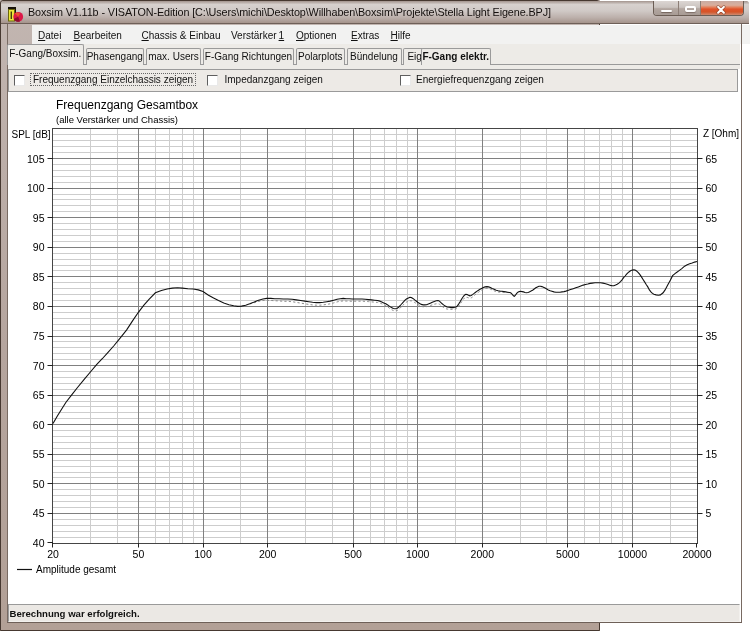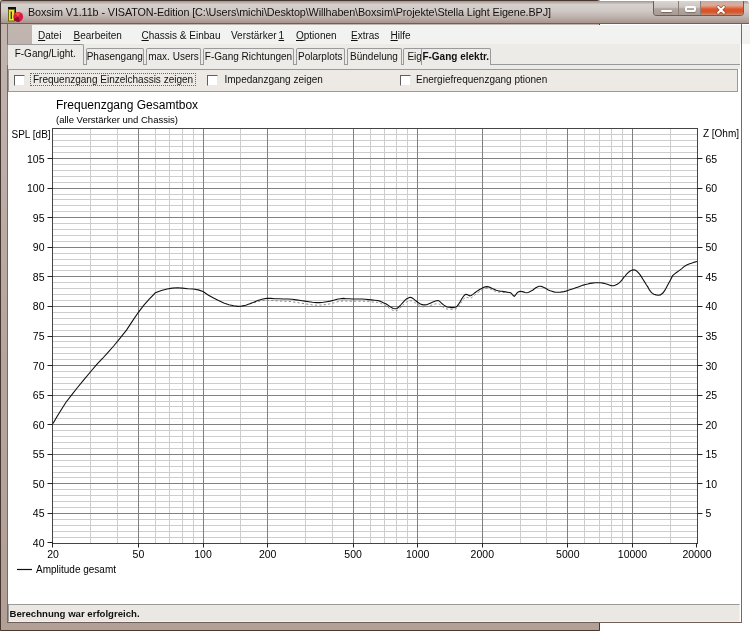--- a/index.html
+++ b/index.html
@@ -78,35 +78,35 @@
 <span class="mi" style="left:6px"><u>D</u>atei</span>
 <span class="mi" style="left:41.5px"><u>B</u>earbeiten</span>
 <span class="mi" style="left:109.5px"><u>C</u>hassis &amp; Einbau</span>
 <span class="mi" style="left:199px">Verstärker <u>1</u></span>
 <span class="mi" style="left:264px"><u>O</u>ptionen</span>
 <span class="mi" style="left:319px"><u>E</u>xtras</span>
 <span class="mi" style="left:358.5px"><u>H</u>ilfe</span>
   </div>
   <div id="tabzone"></div>
   <div id="tabline"></div>
-<div class="tab active" style="left:6.5px;width:77.5px;">F-Gang/Light.</div>
+<div class="tab active" style="left:6.5px;width:77.5px;">F-Gang/Boxsim.</div>
 <div class="tab" style="left:85.5px;width:58.5px;">Phasengang</div>
 <div class="tab" style="left:146.0px;width:55.0px;">max. Users</div>
 <div class="tab" style="left:203.0px;width:91.0px;">F-Gang Richtungen</div>
 <div class="tab" style="left:295.5px;width:49.5px;">Polarplots</div>
 <div class="tab" style="left:346.5px;width:55.0px;">Bündelung</div>
 <div class="tab" style="left:403.0px;width:40.0px;">Eigene</div>
 <div class="tab" style="left:421px;width:69.5px;font-weight:bold;">F-Gang elektr.</div>
   <div id="cbpanel">
     <div class="cb" style="left:5px"></div>
     <div class="cblab" style="left:22px"><span id="focusbox">Frequenzgang Einzelchassis zeigen</span></div>
     <div class="cb" style="left:197.5px"></div>
     <div class="cblab" style="left:215.5px">Impedanzgang zeigen</div>
     <div class="cb" style="left:390.5px"></div>
-    <div class="cblab" style="left:407px">Energiefrequenzgang ptionen</div>
+    <div class="cblab" style="left:407px">Energiefrequenzgang zeigen</div>
   </div>
   <div id="chartpanel"></div>
 <svg width="750" height="631" style="position:absolute;left:0;top:0;font-family:'Liberation Sans',sans-serif">
 <path d="M90.5 129.0V543.0 M117.5 129.0V543.0 M155.5 129.0V543.0 M169.5 129.0V543.0 M182.5 129.0V543.0 M193.5 129.0V543.0 M240.5 129.0V543.0 M305.5 129.0V543.0 M332.5 129.0V543.0 M370.5 129.0V543.0 M384.5 129.0V543.0 M396.5 129.0V543.0 M407.5 129.0V543.0 M455.5 129.0V543.0 M520.5 129.0V543.0 M546.5 129.0V543.0 M584.5 129.0V543.0 M599.5 129.0V543.0 M611.5 129.0V543.0 M622.5 129.0V543.0 M670.5 129.0V543.0 M53.0 537.5H697.0 M53.0 531.5H697.0 M53.0 525.5H697.0 M53.0 519.5H697.0 M53.0 507.5H697.0 M53.0 501.5H697.0 M53.0 495.5H697.0 M53.0 489.5H697.0 M53.0 477.5H697.0 M53.0 472.5H697.0 M53.0 466.5H697.0 M53.0 460.5H697.0 M53.0 448.5H697.0 M53.0 442.5H697.0 M53.0 436.5H697.0 M53.0 430.5H697.0 M53.0 418.5H697.0 M53.0 412.5H697.0 M53.0 406.5H697.0 M53.0 401.5H697.0 M53.0 389.5H697.0 M53.0 383.5H697.0 M53.0 377.5H697.0 M53.0 371.5H697.0 M53.0 359.5H697.0 M53.0 353.5H697.0 M53.0 347.5H697.0 M53.0 341.5H697.0 M53.0 330.5H697.0 M53.0 324.5H697.0 M53.0 318.5H697.0 M53.0 312.5H697.0 M53.0 300.5H697.0 M53.0 294.5H697.0 M53.0 288.5H697.0 M53.0 282.5H697.0 M53.0 270.5H697.0 M53.0 265.5H697.0 M53.0 259.5H697.0 M53.0 253.5H697.0 M53.0 241.5H697.0 M53.0 235.5H697.0 M53.0 229.5H697.0 M53.0 223.5H697.0 M53.0 211.5H697.0 M53.0 205.5H697.0 M53.0 199.5H697.0 M53.0 194.5H697.0 M53.0 182.5H697.0 M53.0 176.5H697.0 M53.0 170.5H697.0 M53.0 164.5H697.0 M53.0 152.5H697.0 M53.0 146.5H697.0 M53.0 140.5H697.0 M53.0 134.5H697.0" stroke="#cdcdcd" stroke-width="1" fill="none"></path>
 <path d="M138.5 129.0V543.0 M203.5 129.0V543.0 M267.5 129.0V543.0 M353.5 129.0V543.0 M417.5 129.0V543.0 M482.5 129.0V543.0 M567.5 129.0V543.0 M632.5 129.0V543.0 M53.0 513.5H697.0 M53.0 483.5H697.0 M53.0 454.5H697.0 M53.0 424.5H697.0 M53.0 395.5H697.0 M53.0 365.5H697.0 M53.0 336.5H697.0 M53.0 306.5H697.0 M53.0 276.5H697.0 M53.0 247.5H697.0 M53.0 217.5H697.0 M53.0 188.5H697.0 M53.0 158.5H697.0" stroke="#808080" stroke-width="1" fill="none"></path>
 <rect x="52.5" y="128.5" width="645.0" height="415.0" stroke="#454545" stroke-width="1" fill="none"></rect>
 <path d="M52.5 543.0V547.5 M138.5 543.0V547.5 M203.5 543.0V547.5 M267.5 543.0V547.5 M353.5 543.0V547.5 M417.5 543.0V547.5 M482.5 543.0V547.5 M567.5 543.0V547.5 M632.5 543.0V547.5 M696.5 543.0V547.5 M47.5 542.5H53.0 M47.5 513.5H53.0 M47.5 483.5H53.0 M47.5 454.5H53.0 M47.5 424.5H53.0 M47.5 395.5H53.0 M47.5 365.5H53.0 M47.5 336.5H53.0 M47.5 306.5H53.0 M47.5 276.5H53.0 M47.5 247.5H53.0 M47.5 217.5H53.0 M47.5 188.5H53.0 M47.5 158.5H53.0 M697.0 513.5H702.5 M697.0 483.5H702.5 M697.0 454.5H702.5 M697.0 424.5H702.5 M697.0 395.5H702.5 M697.0 365.5H702.5 M697.0 336.5H702.5 M697.0 306.5H702.5 M697.0 276.5H702.5 M697.0 247.5H702.5 M697.0 217.5H702.5 M697.0 188.5H702.5 M697.0 158.5H702.5" stroke="#222" stroke-width="1" fill="none"></path>
 <text x="53.0" y="558.0" font-size="10.5" fill="#000" text-anchor="middle">20</text>
 <text x="138.4" y="558.0" font-size="10.5" fill="#000" text-anchor="middle">50</text>
 <text x="203.0" y="558.0" font-size="10.5" fill="#000" text-anchor="middle">100</text>

